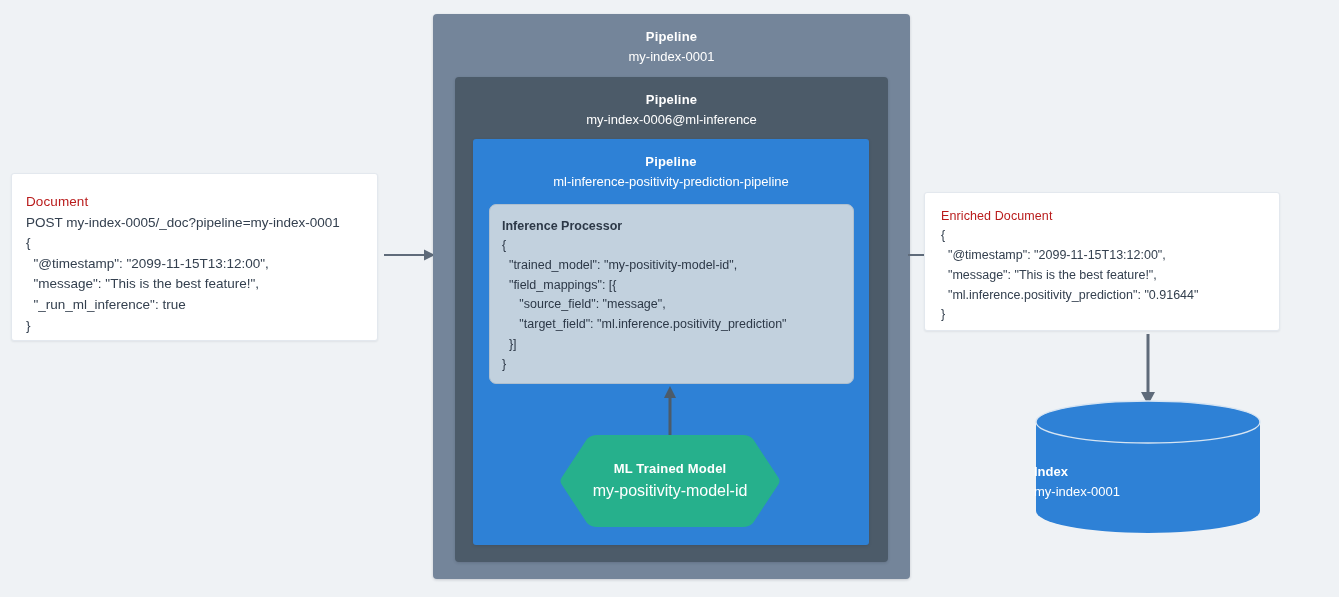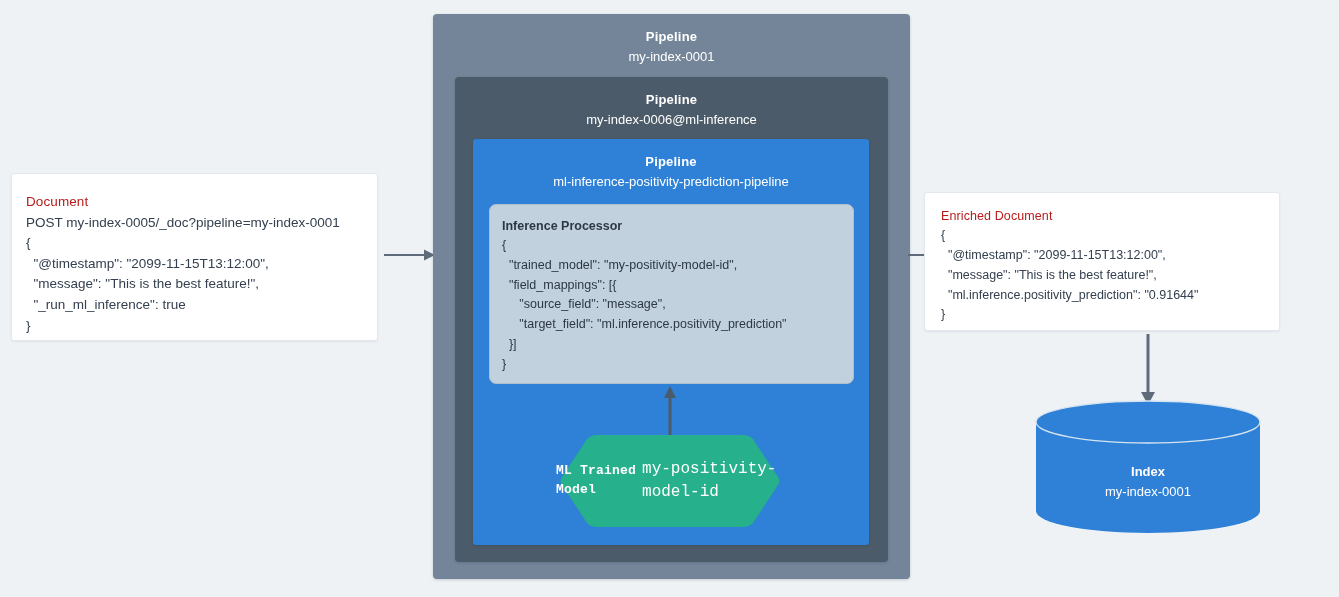--- a/index.html
+++ b/index.html
@@ -139,25 +139,25 @@
     left: 556px;
     top: 432px;
     width: 228px;
     height: 98px;
   }
   #hexagon svg { display: block; }
   #hex-text {
     position: absolute;
     inset: 0;
     display: flex;
+    flex-direction: column;
     justify-content: center;
     align-items: center;
     color: #ffffff;
     pointer-events: none;
-    font-family: Liberation Mono, monospace;
   }
   #hex-text .hex-label {
     font-weight: bold;
     font-size: 13px;
     line-height: 1.45;
     letter-spacing: .2px;
   }
   #hex-text .hex-name {
     font-size: 16px;
     line-height: 1.45;
@@ -169,21 +169,21 @@
     left: 1034px;
     top: 400px;
     width: 228px;
     height: 133px;
   }
   #cyl-text {
     position: absolute;
     left: 0;
     right: 0;
     top: 62px;
-    text-align: center;
+    text-align: left;
     color: #ffffff;
     pointer-events: none;
   }
   #cyl-text .cyl-label {
     font-weight: bold;
     font-size: 13px;
     line-height: 1.5;
   }
   #cyl-text .cyl-name {
     font-size: 13px;

